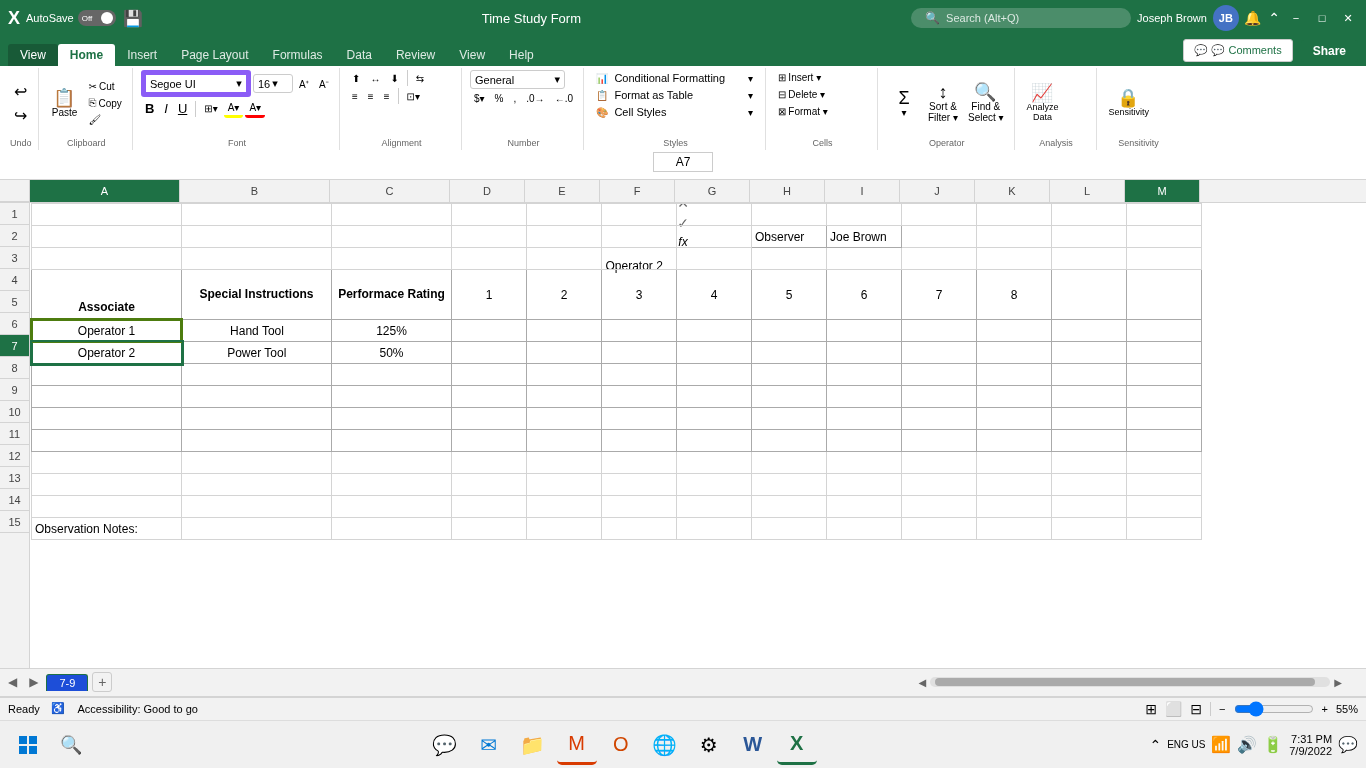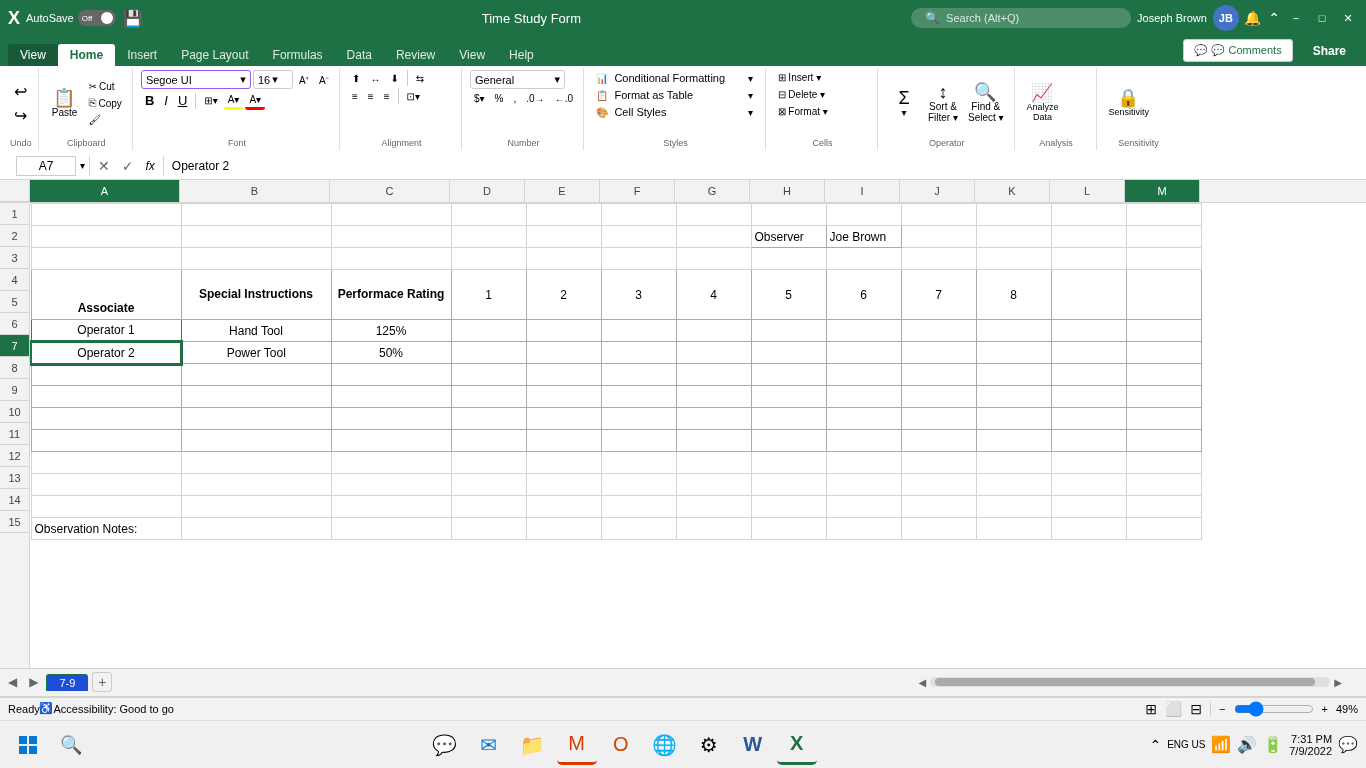--- a/index.html
+++ b/index.html
@@ -21,21 +21,21 @@
     #ribbon-content { height: 86px; background: #fff; display: flex; align-items: stretch; padding: 2px 4px; gap: 2px; }
     .ribbon-group { display: flex; flex-direction: column; border-right: 1px solid #e0e0e0; padding: 2px 6px; min-width: fit-content; }
     .ribbon-group-label { font-size: 9px; color: #666; text-align: center; margin-top: auto; padding-top: 2px; }
     .ribbon-group-content { display: flex; align-items: center; gap: 2px; flex: 1; }
     .rb-btn { display: flex; flex-direction: column; align-items: center; padding: 2px 4px; cursor: pointer; border-radius: 3px; font-size: 10px; min-width: 36px; }
     .rb-btn .icon { font-size: 18px; line-height: 1; }
     .rb-btn-sm { display: flex; align-items: center; gap: 2px; padding: 2px 4px; cursor: pointer; border-radius: 3px; font-size: 10px; }
     .rb-col { display: flex; flex-direction: column; gap: 1px; }
 
     
-    #formula-bar { height: 28px; background: #fff; border-bottom: 1px solid #d4d4d4; display: flex; align-items: center; padding: 0 16px; gap: 4px; }
+    #formula-bar { height: 28px; background: #fff; border-bottom: 1px solid #d4d4d4; display: flex; align-items: center; padding: 0 16px; gap: 4px; flex-direction: column; }
     #cell-ref { width: 80px; border: 1px solid #ccc; padding: 2px 4px; font-size: 12px; text-align: center; }
     #formula-input { flex: 1; border: none; outline: none; font-size: 12px; padding: 2px 4px; }
     .col-header { border-right: 1px solid #d4d4d4; text-align: center; line-height: 22px; font-size: 11px; color: #444; cursor: pointer; user-select: none; }
     .col-header.selected { background: #1e7145; color: white; }
     .row-header { height: 22px; border-bottom: 1px solid #d4d4d4; text-align: center; line-height: 22px; font-size: 11px; color: #444; cursor: pointer; }
     table.grid { border-collapse: collapse; table-layout: fixed; }
     table.grid td {
       border: 1px solid #d4d4d4;
       height: 22px;
       padding: 1px 3px;
@@ -149,21 +149,21 @@
             <span>🖌</span>
           </div>
       </div>
     </div>
     <div class="ribbon-group-label">Clipboard</div>
   </div>
 
   <div class="ribbon-group" style="min-width:180px;">
     <div class="ribbon-group-content" style="flex-direction:column; gap:2px; align-items:flex-start;">
       <div class="format-row">
-        <div class="dropdown-btn" style="width:110px; border:1px solid #8b5cf6; font-size:11px;">
+        <div class="dropdown-btn" style="width:110px; border:5px solid #8b5cf6; font-size:11px;">
           <span>Segoe UI</span>
           <span style="margin-left:auto;">▾</span>
         </div>
         <div class="dropdown-btn" style="width:40px; border:1px solid #ccc; font-size:11px;">
           <span>16</span>
           <span>▾</span>
         </div>
         <div class="rb-btn-sm">A⁺</div>
         <div class="rb-btn-sm">A⁻</div>
       </div>
@@ -430,21 +430,21 @@
           <td style="text-align:center; border:1px solid #aaa;"><span>4</span></td>
           <td style="text-align:center; border:1px solid #aaa;"><span>5</span></td>
           <td style="text-align:center; border:1px solid #aaa;"><span>6</span></td>
           <td style="text-align:center; border:1px solid #aaa;"><span>7</span></td>
           <td style="text-align:center; border:1px solid #aaa;"><span>8</span></td>
           <td style="border:1px solid #aaa;"></td>
           <td style="border:1px solid #aaa;"></td>
         </tr>
 
         <tr>
-          <td style="text-align:center; border:1px solid #4d7c0f;">
+          <td style="text-align:center; border:3px solid #4d7c0f;">
             <span>Operator 1</span>
           </td>
           <td style="text-align:center; border:1px solid #aaa;">
             <span>Hand Tool</span>
           </td>
           <td style="text-align:center; border:1px solid #aaa;">
             <span>125%</span>
           </td>
           <td style="border:1px solid #aaa;"></td>
           <td style="border:1px solid #aaa;"></td>
@@ -621,34 +621,34 @@
     <div style="flex:1; display:flex; align-items:center; justify-content:flex-end; gap:4px; padding-right:20px;">
       <div style="cursor:pointer; font-size:10px; color:#666;">◀</div>
       <div style="width:400px; height:10px; background:#e0e0e0; border-radius:5px; cursor:pointer; position:relative;">
         <div style="position:absolute; left:5px; top:1px; width:380px; height:8px; background:#aaa; border-radius:4px;"></div>
       </div>
       <div style="cursor:pointer; font-size:10px; color:#666;">▶</div>
     </div>
   </div>
 
   <div id="status-bar" style="height:24px; display:flex; align-items:center; justify-content:space-between; padding:0 8px;">
-    <div style="display:flex; align-items:center; ">
+    <div style="display:flex; align-items:center; gap:12px;">
       <span>Ready</span>
       <span>♿</span>
       <span>Accessibility: Good to go</span>
     </div>
     <div style="display:flex; align-items:center; gap:8px;">
       <span style="cursor:pointer; font-size:14px;">⊞</span>
       <span style="cursor:pointer; font-size:14px;">⬜</span>
       <span style="cursor:pointer; font-size:14px;">⊟</span>
       <span style="width:1px; height:14px; background:#ccc; display:inline-block;"></span>
       <span style="cursor:pointer;">−</span>
       <input type="range" min="10" max="400" value="100" style="width: 80px;">
       <span style="cursor:pointer;">+</span>
-      <span>49%</span>
+      <span>55%</span>
     </div>
   </div>
 </div>
 
 <div id="taskbar">
   <div id="taskbar-left">
     <div class="taskbar-btn">
       <svg width="20" height="20" viewBox="0 0 20 20">
         <rect x="1" y="1" width="8" height="8" fill="#0078d4"></rect>
         <rect x="11" y="1" width="8" height="8" fill="#0078d4"></rect>

